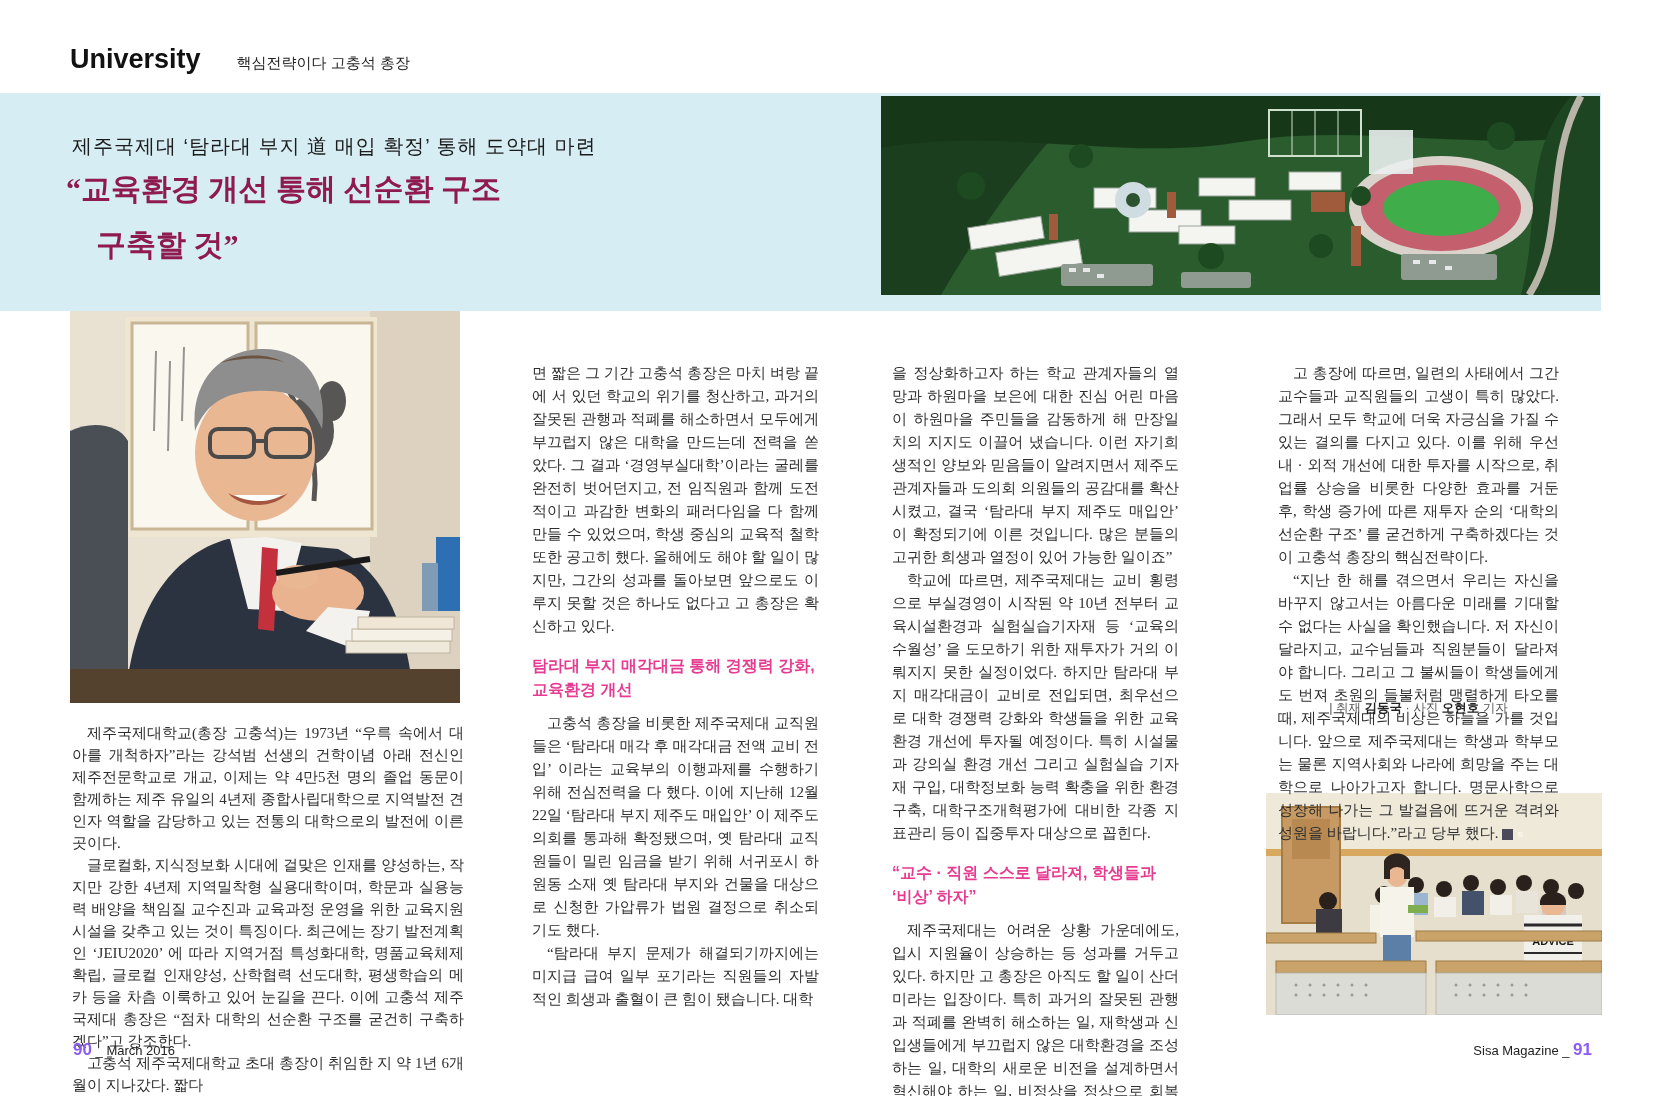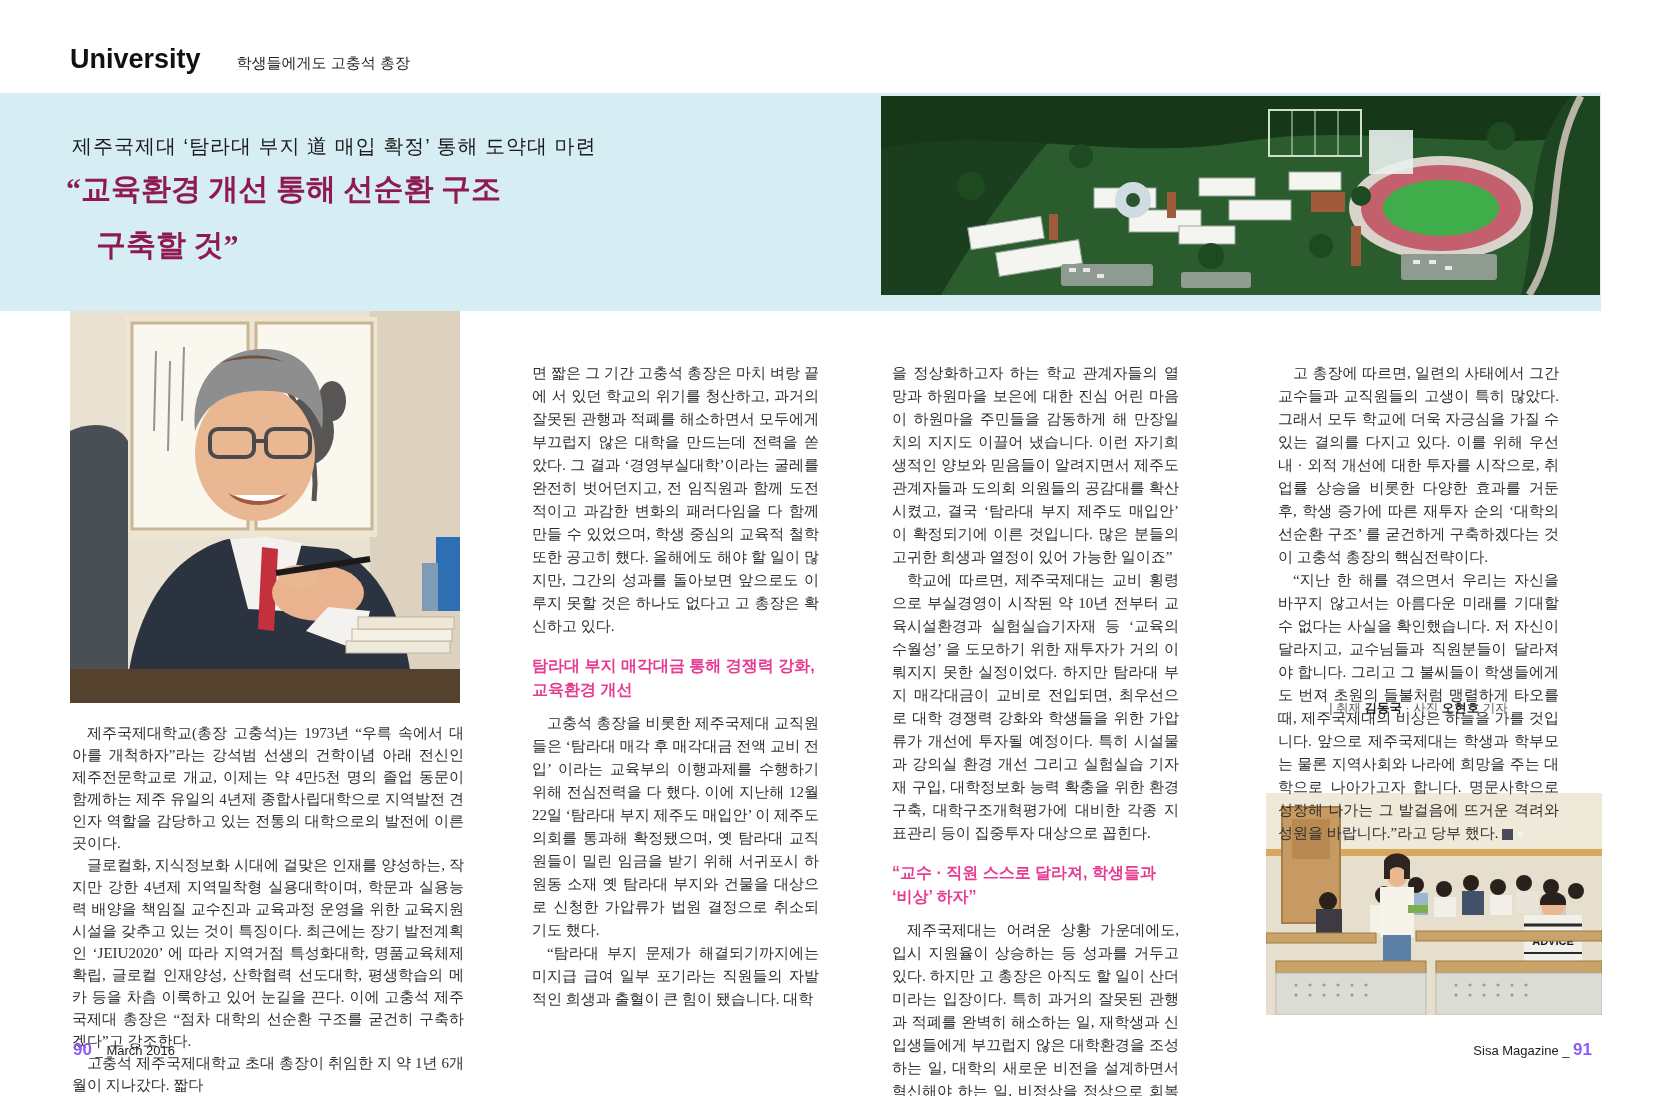--- a/index.html
+++ b/index.html
@@ -50,21 +50,21 @@
   .foot-r{left:1380px;width:212px;text-align:right;}
   .foot b{font-size:17px;color:#8b5cf6;}
 </style>
 </head>
 <body>
 
 <div class="page">
 
   <div class="hdr">
     <span class="hdr-section">University</span>
-    <span class="hdr-sub">학생들에게도 고충석 총장</span>
+    <span class="hdr-sub">핵심전략이다 고충석 총장</span>
   </div>
 
   <div class="banner">
     <div class="kicker">제주국제대 ‘탐라대 부지 道 매입 확정’ 통해 도약대 마련</div>
     <div class="headline">
       <div class="l1">“교육환경 개선 통해 선순환 구조</div>
       <div class="l2">구축할 것”</div>
     </div>
   </div>
 
@@ -259,21 +259,21 @@
 
   <div class="col c2">
     <p>면 짧은 그 기간 고충석 총장은 마치 벼랑 끝에 서 있던 학교의 위기를 청산하고, 과거의 잘못된 관행과 적폐를 해소하면서 모두에게 부끄럽지 않은 대학을 만드는데 전력을 쏟았다. 그 결과 ‘경영부실대학’이라는 굴레를 완전히 벗어던지고, 전 임직원과 함께 도전적이고 과감한 변화의 패러다임을 다 함께 만들 수 있었으며, 학생 중심의 교육적 철학 또한 공고히 했다. 올해에도 해야 할 일이 많지만, 그간의 성과를 돌아보면 앞으로도 이루지 못할 것은 하나도 없다고 고 총장은 확신하고 있다.</p>
     <div class="sec-head">탐라대 부지 매각대금 통해 경쟁력 강화, 교육환경 개선</div>
     <p class="ind">고충석 총장을 비롯한 제주국제대 교직원들은 ‘탐라대 매각 후 매각대금 전액 교비 전입’ 이라는 교육부의 이행과제를 수행하기 위해 전심전력을 다 했다. 이에 지난해 12월 22일 ‘탐라대 부지 제주도 매입안’ 이 제주도의회를 통과해 확정됐으며, 옛 탐라대 교직원들이 밀린 임금을 받기 위해 서귀포시 하원동 소재 옛 탐라대 부지와 건물을 대상으로 신청한 가압류가 법원 결정으로 취소되기도 했다.</p>
     <p class="ind">“탐라대 부지 문제가 해결되기까지에는 미지급 급여 일부 포기라는 직원들의 자발적인 희생과 출혈이 큰 힘이 됐습니다. 대학</p>
   </div>
 
   <div class="col c3">
     <p>을 정상화하고자 하는 학교 관계자들의 열망과 하원마을 보은에 대한 진심 어린 마음이 하원마을 주민들을 감동하게 해 만장일치의 지지도 이끌어 냈습니다. 이런 자기희생적인 양보와 믿음들이 알려지면서 제주도 관계자들과 도의회 의원들의 공감대를 확산시켰고, 결국 ‘탐라대 부지 제주도 매입안’ 이 확정되기에 이른 것입니다. 많은 분들의 고귀한 희생과 열정이 있어 가능한 일이죠”</p>
-    <p class="ind">학교에 따르면, 제주국제대는 교비 횡령으로 부실경영이 시작된 약 10년 전부터 교육시설환경과 실험실습기자재 등 ‘교육의 수월성’ 을 도모하기 위한 재투자가 거의 이뤄지지 못한 실정이었다. 하지만 탐라대 부지 매각대금이 교비로 전입되면, 최우선으로 대학 경쟁력 강화와 학생들을 위한 가압류가 개선에 투자될 예정이다. 특히 시설물과 강의실 환경 개선 그리고 실험실습 기자재 구입, 대학정보화 능력 확충을 위한 환경구축, 대학구조개혁평가에 대비한 각종 지표관리 등이 집중투자 대상으로 꼽힌다.</p>
+    <p class="ind">학교에 따르면, 제주국제대는 교비 횡령으로 부실경영이 시작된 약 10년 전부터 교육시설환경과 실험실습기자재 등 ‘교육의 수월성’ 을 도모하기 위한 재투자가 거의 이뤄지지 못한 실정이었다. 하지만 탐라대 부지 매각대금이 교비로 전입되면, 최우선으로 대학 경쟁력 강화와 학생들을 위한 교육환경 개선에 투자될 예정이다. 특히 시설물과 강의실 환경 개선 그리고 실험실습 기자재 구입, 대학정보화 능력 확충을 위한 환경구축, 대학구조개혁평가에 대비한 각종 지표관리 등이 집중투자 대상으로 꼽힌다.</p>
     <div class="sec-head">“교수 · 직원 스스로 달라져, 학생들과 ‘비상’ 하자”</div>
     <p class="ind">제주국제대는 어려운 상황 가운데에도, 입시 지원율이 상승하는 등 성과를 거두고 있다. 하지만 고 총장은 아직도 할 일이 산더미라는 입장이다. 특히 과거의 잘못된 관행과 적폐를 완벽히 해소하는 일, 재학생과 신입생들에게 부끄럽지 않은 대학환경을 조성하는 일, 대학의 새로운 비전을 설계하면서 혁신해야 하는 일, 비정상을 정상으로 회복시켜야 하는 일, 구성원들의 정상적인 삶을 지켜내는 일 등을 중점과제로 꼽았다. 또 내년에 직면해야 하는 ‘대학구조개혁평가’ 와 ‘대학평가인증’ 에서 우수한 성적을 거둬야 하는 것 또한 교직원들을 대상으로 누누이 강조하고 있다.</p>
   </div>
 
   <div class="col c4">
     <p class="ind">고 총장에 따르면, 일련의 사태에서 그간 교수들과 교직원들의 고생이 특히 많았다. 그래서 모두 학교에 더욱 자긍심을 가질 수 있는 결의를 다지고 있다. 이를 위해 우선 내 · 외적 개선에 대한 투자를 시작으로, 취업률 상승을 비롯한 다양한 효과를 거둔 후, 학생 증가에 따른 재투자 순의 ‘대학의 선순환 구조’ 를 굳건하게 구축하겠다는 것이 고충석 총장의 핵심전략이다.</p>
     <p class="ind"><span>“지난 한 해를 겪으면서 우리는 자신을 바꾸지 않고서는 아름다운 미래를 기대할 수 없다는 사실을 확인했습니다. 저 자신이 달라지고, 교수님들과 직원분들이 달라져야 합니다. 그리고 그 불씨들이 학생들에게도 번져 초원의 들불처럼 맹렬하게 타오를 때, 제주국제대의 비상은 하늘을 가를 것입니다. 앞으로 제주국제대는 학생과 학부모는 물론 지역사회와 나라에 희망을 주는 대학으로 나아가고자 합니다. 명문사학으로 성장해 나가는 그 발걸음에 뜨거운 격려와 성원을 바랍니다.”라고 당부 했다.</span><span class="endmark">S</span></p>
   </div>
 
   <div class="byline">

